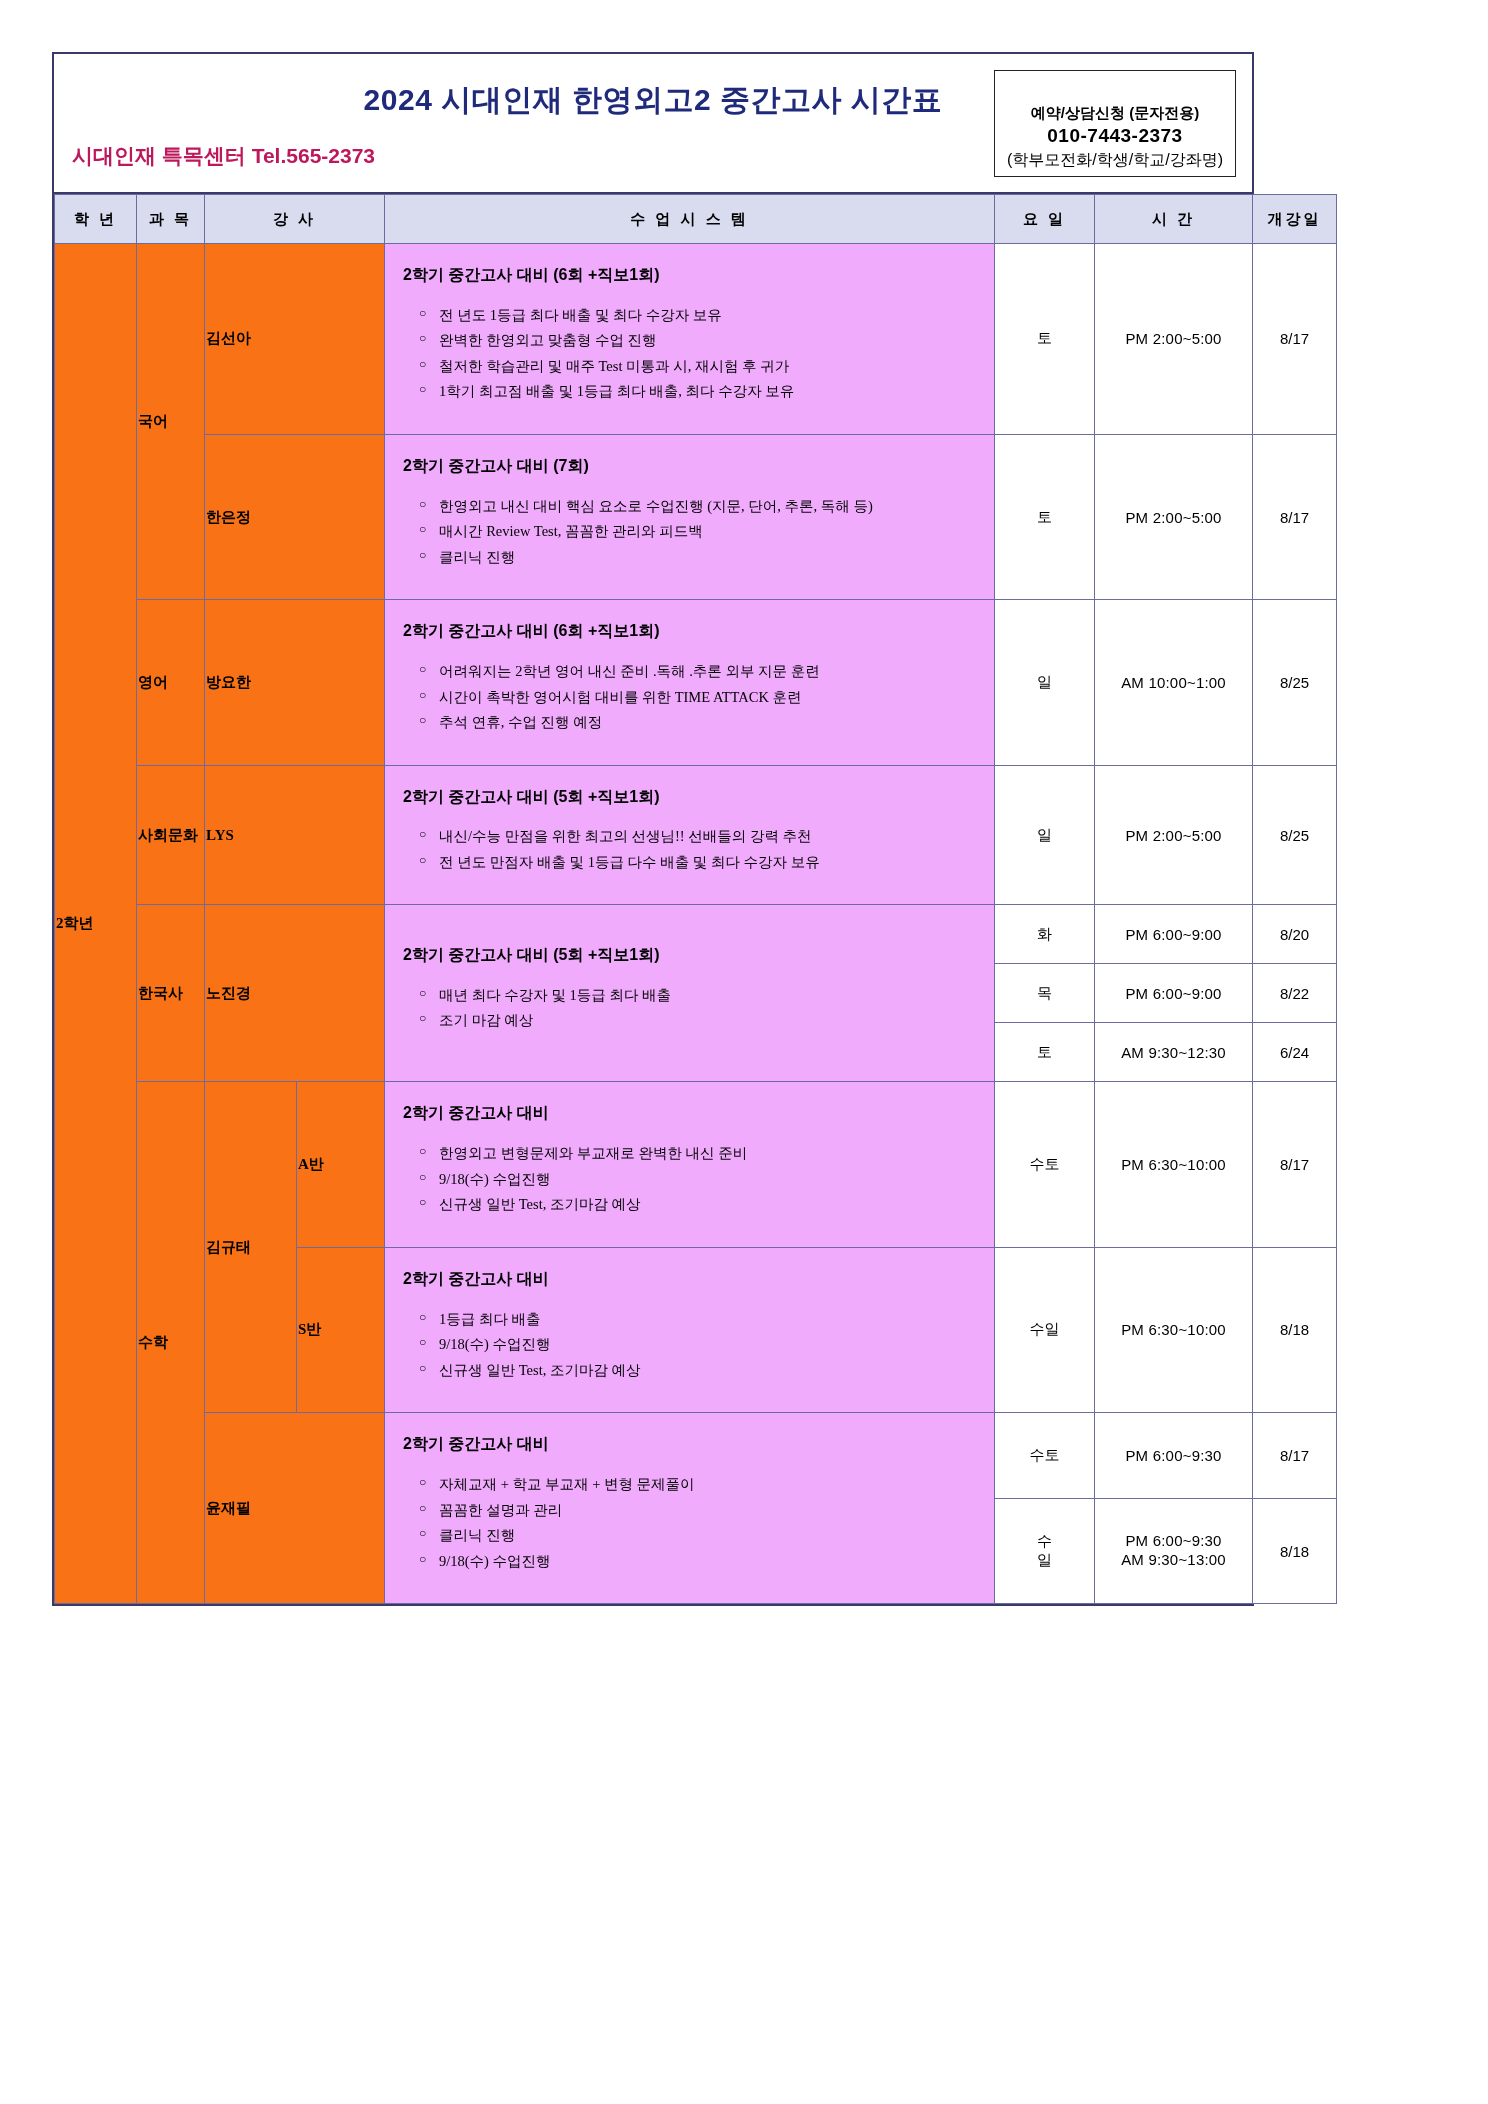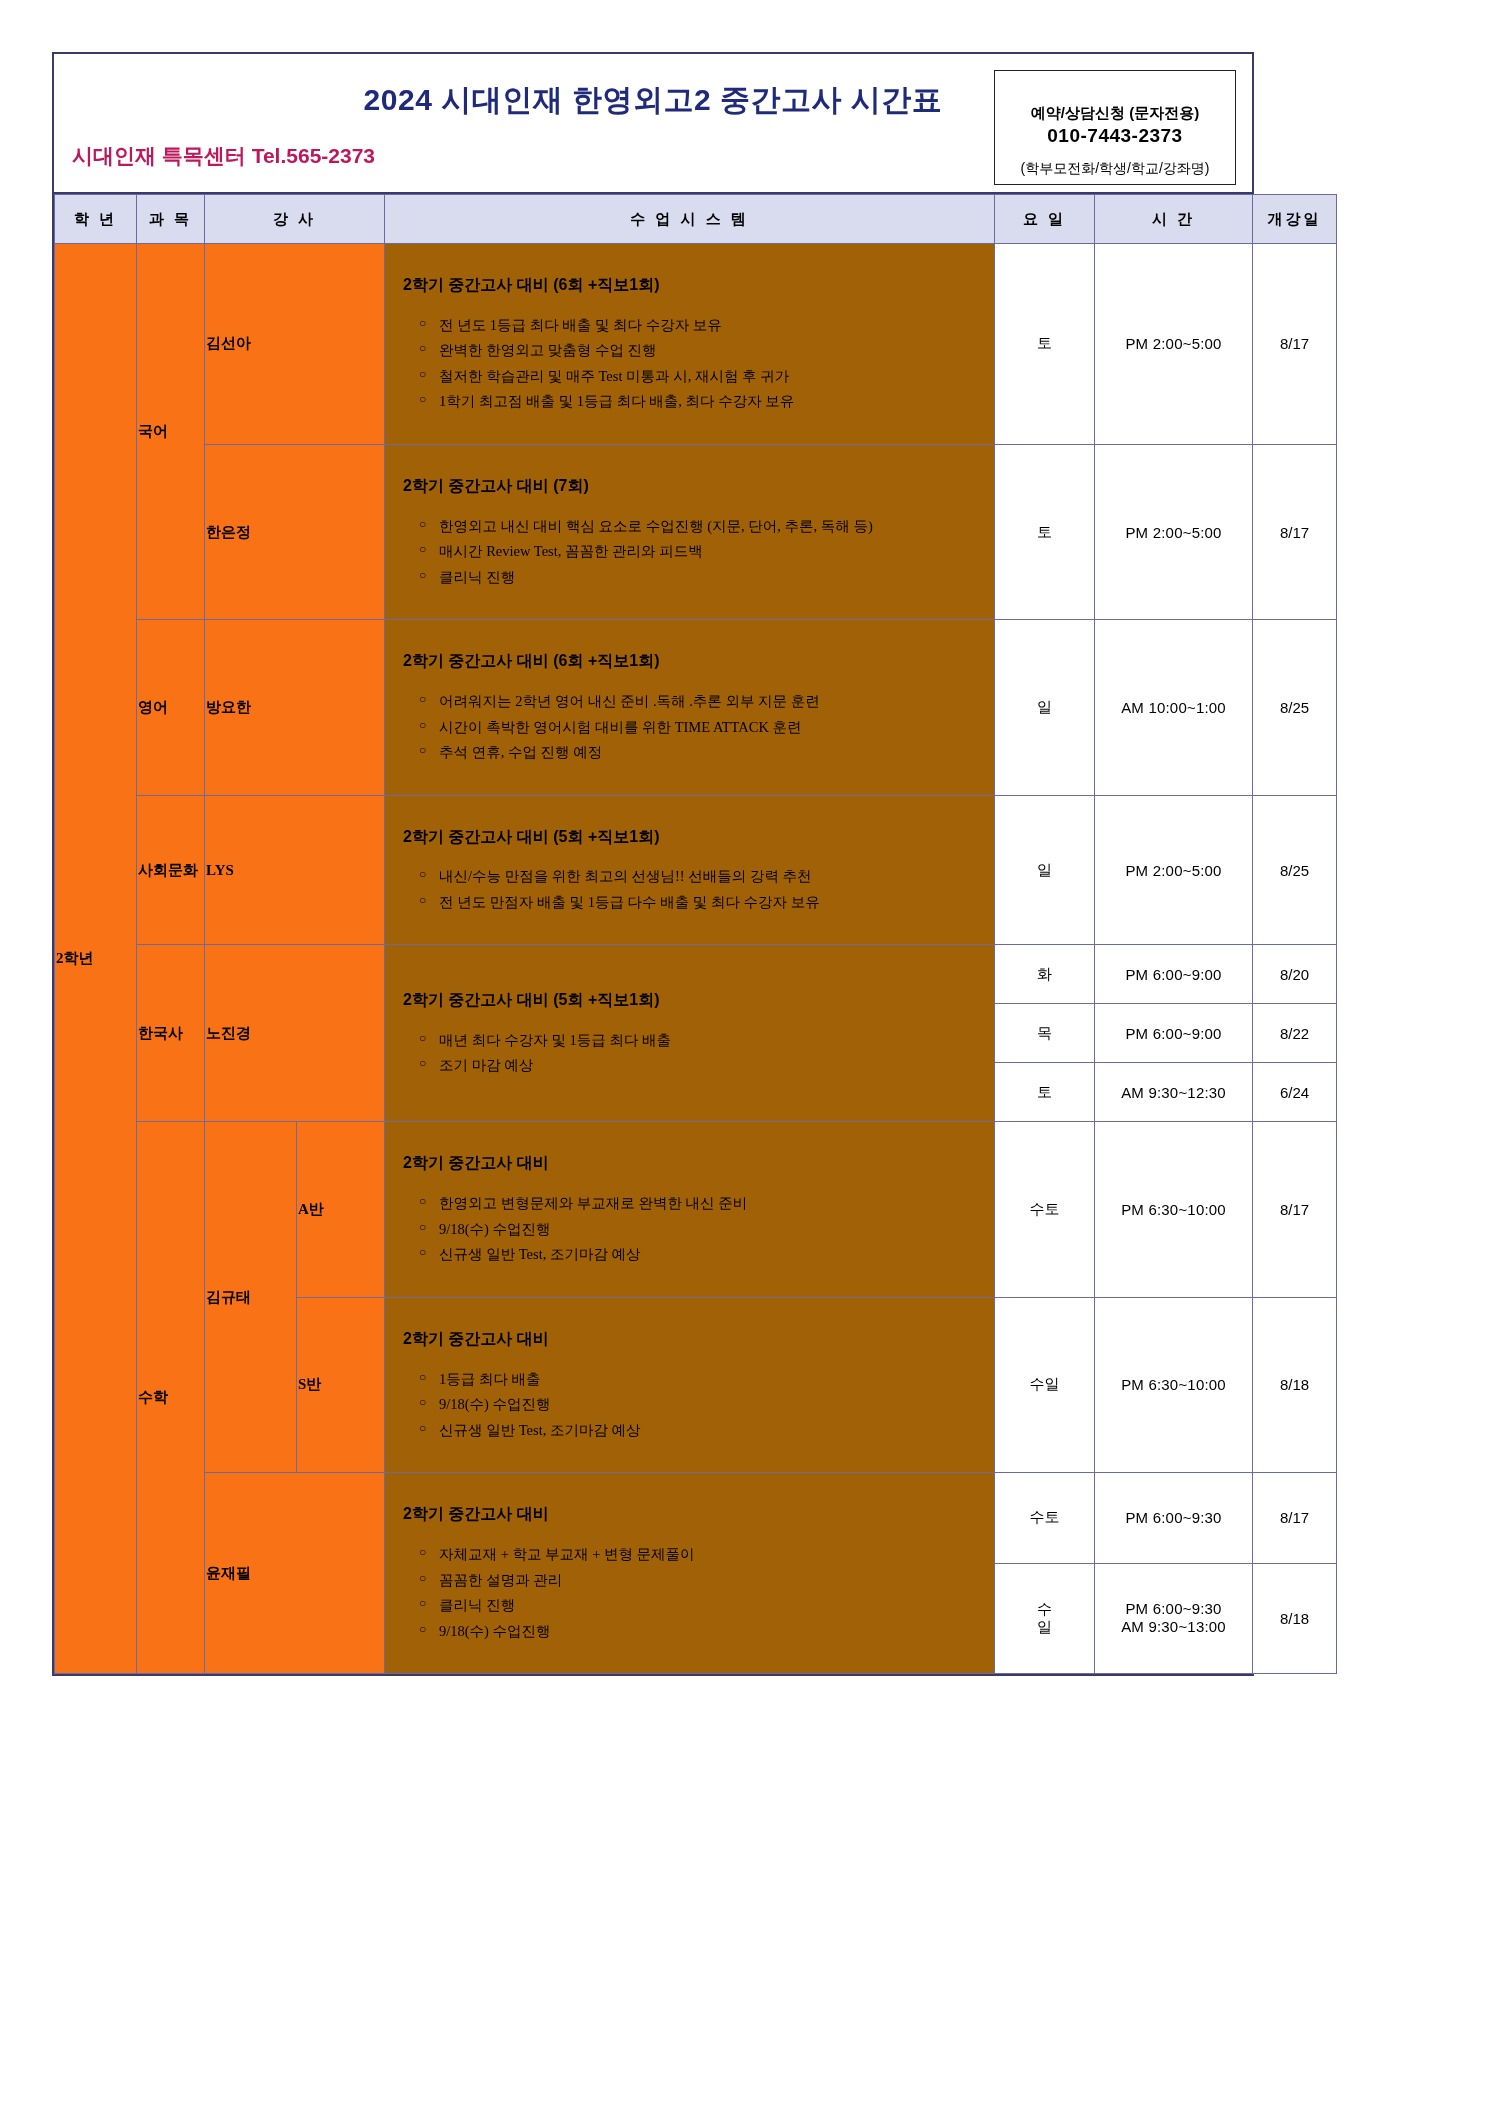--- a/index.html
+++ b/index.html
@@ -57,21 +57,21 @@
     top: 16px;
     border: 1.5px solid #222;
     width: 232px;
     padding: 6px 4px 6px 4px;
     text-align: center;
     line-height: 1.35;
     font-family: "Liberation Sans", sans-serif;
   }
   .contact-box .l1 { font-size: 15px; font-weight: bold; margin-top: 26px; }
   .contact-box .l2 { font-size: 19px; font-weight: bold; letter-spacing: 0.5px; }
-  .contact-box .l3 { font-size: 14px; margin-top: 10px; }
+  .contact-box .l3 { font-size: 16px; }
 
   
   table.sched {
     border-collapse: collapse;
     width: 100%;
     table-layout: fixed;
   }
   table.sched td, table.sched th {
     border: 1px solid #6b6ba0;
     vertical-align: middle;
@@ -96,22 +96,22 @@
   td.day, td.time, td.start {
     text-align: center;
     font-family: "Liberation Sans", sans-serif;
     font-size: 15px;
     background: #fff;
   }
   td.day { font-size: 16px; }
   td.time { font-size: 14.5px; letter-spacing: 0.2px;}
   td.start { font-size: 14.5px; }
   td.sys {
-    padding: 28px 16px 14px 18px;
-    background: #a16207;
+    padding: 18px 16px 14px 18px;
+    background: #f0abfc;
     line-height: 1.62;
   }
   td.sys .head {
     font-weight: bold;
     font-size: 16px;
     font-family: "Liberation Sans", sans-serif;
     margin-bottom: 7px;
   }
   td.sys ul {
     list-style: none;

